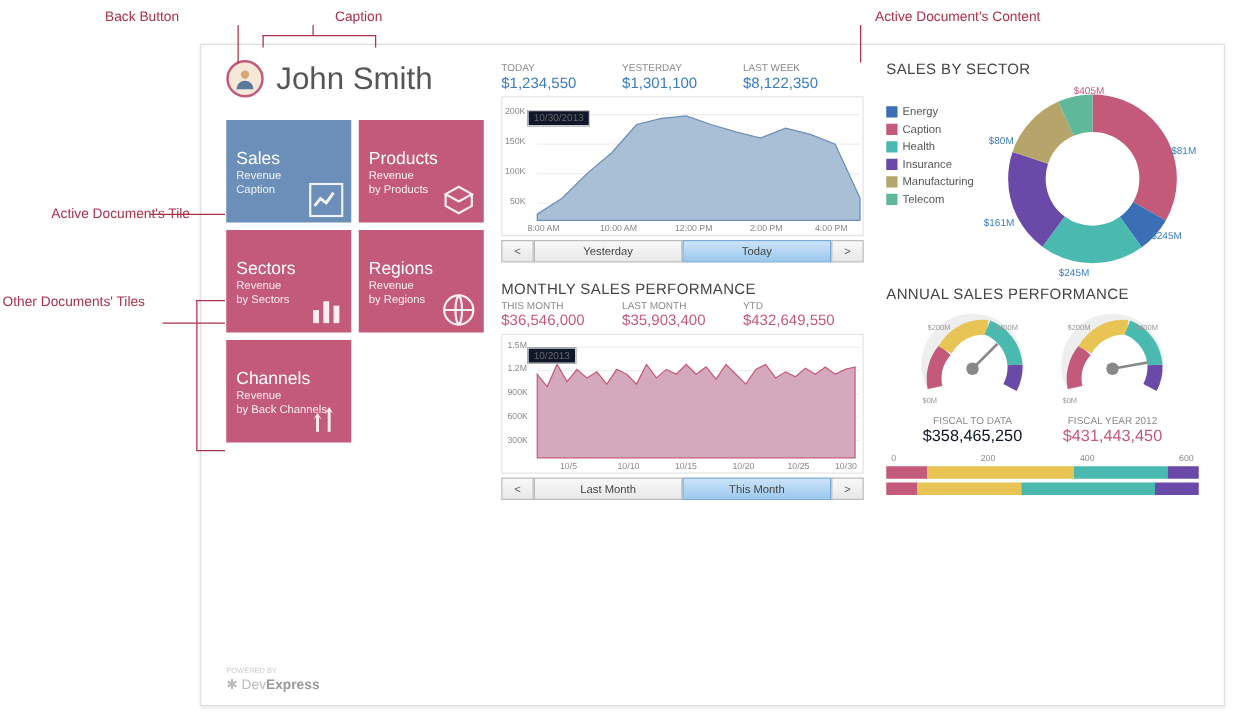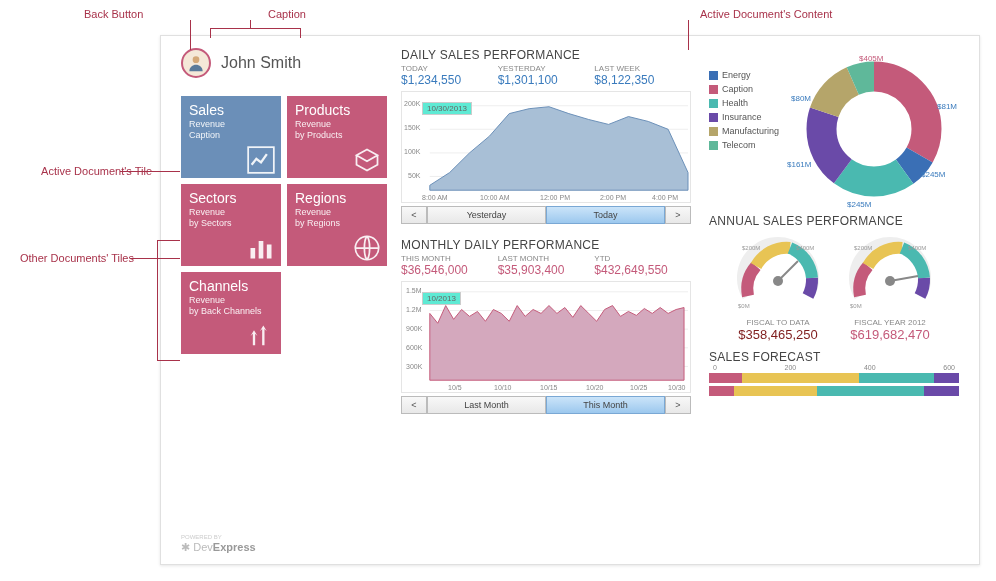--- a/index.html
+++ b/index.html
@@ -3,23 +3,23 @@
 <meta charset="utf-8">
 <style>
 *{box-sizing:border-box;margin:0;padding:0;font-family:"Segoe UI",Arial,sans-serif}
 body{background:#fff;width:996px;height:581px;position:relative;overflow:hidden}
 .annotation{position:absolute;font-size:11px;color:#a8324a;z-index:100}
 .ann-line{position:absolute;background:#a8324a;z-index:99}
 .dashboard{position:absolute;left:160px;top:35px;width:820px;height:530px;border:1px solid #e0e0e0;background:#fff;box-shadow:0 1px 3px rgba(0,0,0,0.1)}
 .header{position:absolute;left:20px;top:12px;display:flex;align-items:center;gap:10px}
 .avatar{width:30px;height:30px;border-radius:50%;border:2px solid #c45a7a;display:flex;align-items:center;justify-content:center;background:#f5e8d8}
 .avatar svg{width:20px;height:20px}
-.user-name{font-size:16px;font-weight:300;color:#555}
+.user-name{font-size:25px;font-weight:300;color:#555}
 .tiles{position:absolute;left:20px;top:60px;display:grid;grid-template-columns:100px 100px;gap:6px}
-.tile{width:100px;height:82px;padding:6px 8px;color:#fff;position:relative;cursor:pointer}
+.tile{width:100px;height:82px;padding:22px 8px;color:#fff;position:relative;cursor:pointer}
 .tile-sales{background:#6b8fb8}
 .tile-other{background:#c45a7a}
 .tile-title{font-size:14px;font-weight:400}
 .tile-sub{font-size:9px;line-height:10px;margin-top:1px;opacity:0.9}
 .tile-icon{position:absolute;right:6px;bottom:4px;width:28px;height:28px}
 .tile-icon svg{width:100%;height:100%;fill:#fff;opacity:0.9}
 .content{position:absolute;left:240px;top:12px;right:14px;bottom:14px;display:grid;grid-template-columns:290px 250px;gap:18px}
 .col1,.col2{display:flex;flex-direction:column}
 .section-title{font-size:12px;font-weight:400;color:#444;letter-spacing:0.3px}
 .stat-row{display:flex;margin-top:2px}
@@ -41,41 +41,41 @@
 .donut-label{position:absolute;font-size:8px;color:#3a7bbd}
 .gauges{display:flex;gap:12px;justify-content:center;margin-top:8px}
 .gauge-box{text-align:center}
 .gauge{width:100px;height:80px;position:relative}
 .gauge-label{font-size:8px;color:#888;margin-top:2px}
 .gauge-val{font-size:13px;margin-top:0}
 .forecast{margin-top:8px}
 .forecast-axis{display:flex;font-size:7px;color:#888;justify-content:space-between;padding:0 4px}
 .forecast-bar{height:10px;margin-top:2px;display:flex}
 .forecast-seg{height:100%}
-.chart-tooltip{position:absolute;left:20px;top:10px;font-size:8px;background:#5eead4;border:1px solid #ccc;padding:1px 4px;color:#666}
+.chart-tooltip{position:absolute;left:20px;top:10px;font-size:8px;background:#0f172a;border:1px solid #ccc;padding:1px 4px;color:#666}
 .axis-label{position:absolute;font-size:7px;color:#888}
 .logo{position:absolute;left:20px;bottom:10px;font-size:11px;color:#bbb;font-weight:300}
 .logo b{font-weight:600;color:#999}
 .logo-sup{font-size:6px;color:#ccc;position:absolute;left:20px;bottom:24px}
 </style>
 </head>
 <body>
 
 <div class="annotation" style="left:84px;top:8px">Back Button</div>
 <div class="ann-line" style="left:190px;top:20px;width:1px;height:30px"></div>
 <div class="annotation" style="left:268px;top:8px">Caption</div>
 <div class="ann-line" style="left:210px;top:28px;width:90px;height:1px"></div>
 <div class="ann-line" style="left:250px;top:20px;width:1px;height:8px"></div>
 <div class="ann-line" style="left:210px;top:28px;width:1px;height:10px"></div>
 <div class="ann-line" style="left:300px;top:28px;width:1px;height:10px"></div>
 <div class="annotation" style="left:700px;top:8px">Active Document's Content</div>
 <div class="ann-line" style="left:688px;top:20px;width:1px;height:30px"></div>
 <div class="annotation" style="left:2px;top:165px;text-align:right;width:150px">Active Document's Tile</div>
 <div class="ann-line" style="left:120px;top:171px;width:60px;height:1px"></div>
-<div class="annotation" style="left:2px;top:252px;text-align:center;width:150px">Other Documents' Tiles</div>
+<div class="annotation" style="left:2px;top:236px;text-align:left;width:150px">Other Documents' Tiles</div>
 <div class="ann-line" style="left:130px;top:258px;width:50px;height:1px"></div>
 <div class="ann-line" style="left:157px;top:240px;width:1px;height:120px"></div>
 <div class="ann-line" style="left:157px;top:240px;width:23px;height:1px"></div>
 <div class="ann-line" style="left:157px;top:360px;width:23px;height:1px"></div>
 
 <div class="dashboard">
 
   <div class="header">
     <div class="avatar">
       <svg viewBox="0 0 24 24">
@@ -129,21 +129,20 @@
       <div class="tile-sub">by Back Channels</div>
       <div class="tile-icon"><svg viewBox="0 0 24 24">
             <path d="M5 20V10l-2 2 3-5 3 5-2-2v10z M13 20V6l-2 2 3-5 3 5-2-2v14z" fill="#fff"></path>
           </svg></div>
     </div>
   </div>
 
   <div class="content">
     <div class="col1">
 
-      <div class="section-title">DAILY SALES PERFORMANCE</div>
       <div class="stat-row">
         <div class="stat">
             <div class="stat-label">TODAY</div>
             <div class="stat-val blue">$1,234,550</div>
           </div>
         <div class="stat">
             <div class="stat-label">YESTERDAY</div>
             <div class="stat-val blue">$1,301,100</div>
           </div>
         <div class="stat">
@@ -172,21 +171,21 @@
         <span class="axis-label" style="left:198px;bottom:1px">2:00 PM</span>
         <span class="axis-label" style="left:250px;bottom:1px">4:00 PM</span>
       </div>
       <div class="chart-pager">
         <div class="pager-btn">&lt;</div>
         <div class="pager-seg">Yesterday</div>
         <div class="pager-seg active">Today</div>
         <div class="pager-btn">&gt;</div>
       </div>
 
-      <div class="section-title" style="margin-top:14px">MONTHLY DAILY PERFORMANCE</div>
+      <div class="section-title" style="margin-top:14px">MONTHLY SALES PERFORMANCE</div>
       <div class="stat-row">
         <div class="stat">
             <div class="stat-label">THIS MONTH</div>
             <div class="stat-val pink">$36,546,000</div>
           </div>
         <div class="stat">
             <div class="stat-label">LAST MONTH</div>
             <div class="stat-val pink">$35,903,400</div>
           </div>
         <div class="stat">
@@ -221,20 +220,21 @@
       <div class="chart-pager">
         <div class="pager-btn">&lt;</div>
         <div class="pager-seg">Last Month</div>
         <div class="pager-seg active">This Month</div>
         <div class="pager-btn">&gt;</div>
       </div>
     </div>
 
     <div class="col2">
 
+      <div class="section-title">SALES BY SECTOR</div>
       <div class="donut-wrap">
         <div class="legend">
           <div class="legend-item">
               <span class="legend-sw" style="background:#3a6fb5"></span>
               <span>Energy</span>
             </div>
           <div class="legend-item">
               <span class="legend-sw" style="background:#c45a7a"></span>
               <span>Caption</span>
             </div>
@@ -282,44 +282,43 @@
               <path d="M62 12 A35 35 0 0 1 84 42" fill="none" stroke="#4ab9b0" stroke-width="12"></path>
               <path d="M84 42 A35 35 0 0 1 80 60" fill="none" stroke="#6a4aa8" stroke-width="12"></path>
               <circle cx="50" cy="45" r="5" fill="#888"></circle>
               <line x1="50" y1="45" x2="70" y2="25" stroke="#888" stroke-width="2"></line>
               <text x="10" y="72" font-size="6" fill="#999">$0M</text>
               <text x="14" y="14" font-size="6" fill="#999">$200M</text>
               <text x="68" y="14" font-size="6" fill="#999">$400M</text>
             </svg>
           </div>
           <div class="gauge-label">FISCAL TO DATA</div>
-          <div class="gauge-val" style="color:#7f1d1d">$358,465,250</div>
+          <div class="gauge-val" style="color:#0f172a">$358,465,250</div>
         </div>
         <div class="gauge-box">
           <div class="gauge">
             <svg width="100" height="80" viewBox="0 0 100 80">
               <path d="M20 60 A35 35 0 1 1 80 60" fill="none" stroke="#eee" stroke-width="12"></path>
               <path d="M20 60 A35 35 0 0 1 28 30" fill="none" stroke="#c45a7a" stroke-width="12"></path>
               <path d="M28 30 A35 35 0 0 1 62 12" fill="none" stroke="#e8c454" stroke-width="12"></path>
               <path d="M62 12 A35 35 0 0 1 84 42" fill="none" stroke="#4ab9b0" stroke-width="12"></path>
               <path d="M84 42 A35 35 0 0 1 80 60" fill="none" stroke="#6a4aa8" stroke-width="12"></path>
               <circle cx="50" cy="45" r="5" fill="#888"></circle>
               <line x1="50" y1="45" x2="78" y2="40" stroke="#888" stroke-width="2"></line>
               <text x="10" y="72" font-size="6" fill="#999">$0M</text>
               <text x="14" y="14" font-size="6" fill="#999">$200M</text>
               <text x="68" y="14" font-size="6" fill="#999">$400M</text>
             </svg>
           </div>
           <div class="gauge-label">FISCAL YEAR 2012</div>
-          <div class="gauge-val" style="color:#c45a7a">$619,682,470</div>
+          <div class="gauge-val" style="color:#c45a7a">$431,443,450</div>
         </div>
       </div>
 
       <div class="forecast">
-        <div class="section-title">SALES FORECAST</div>
         <div class="forecast-axis">
           <span>0</span>
           <span>200</span>
           <span>400</span>
           <span>600</span>
         </div>
         <div class="forecast-bar">
           <div class="forecast-seg" style="width:13%;background:#c45a7a"></div>
           <div class="forecast-seg" style="width:47%;background:#e8c454"></div>
           <div class="forecast-seg" style="width:30%;background:#4ab9b0"></div>

